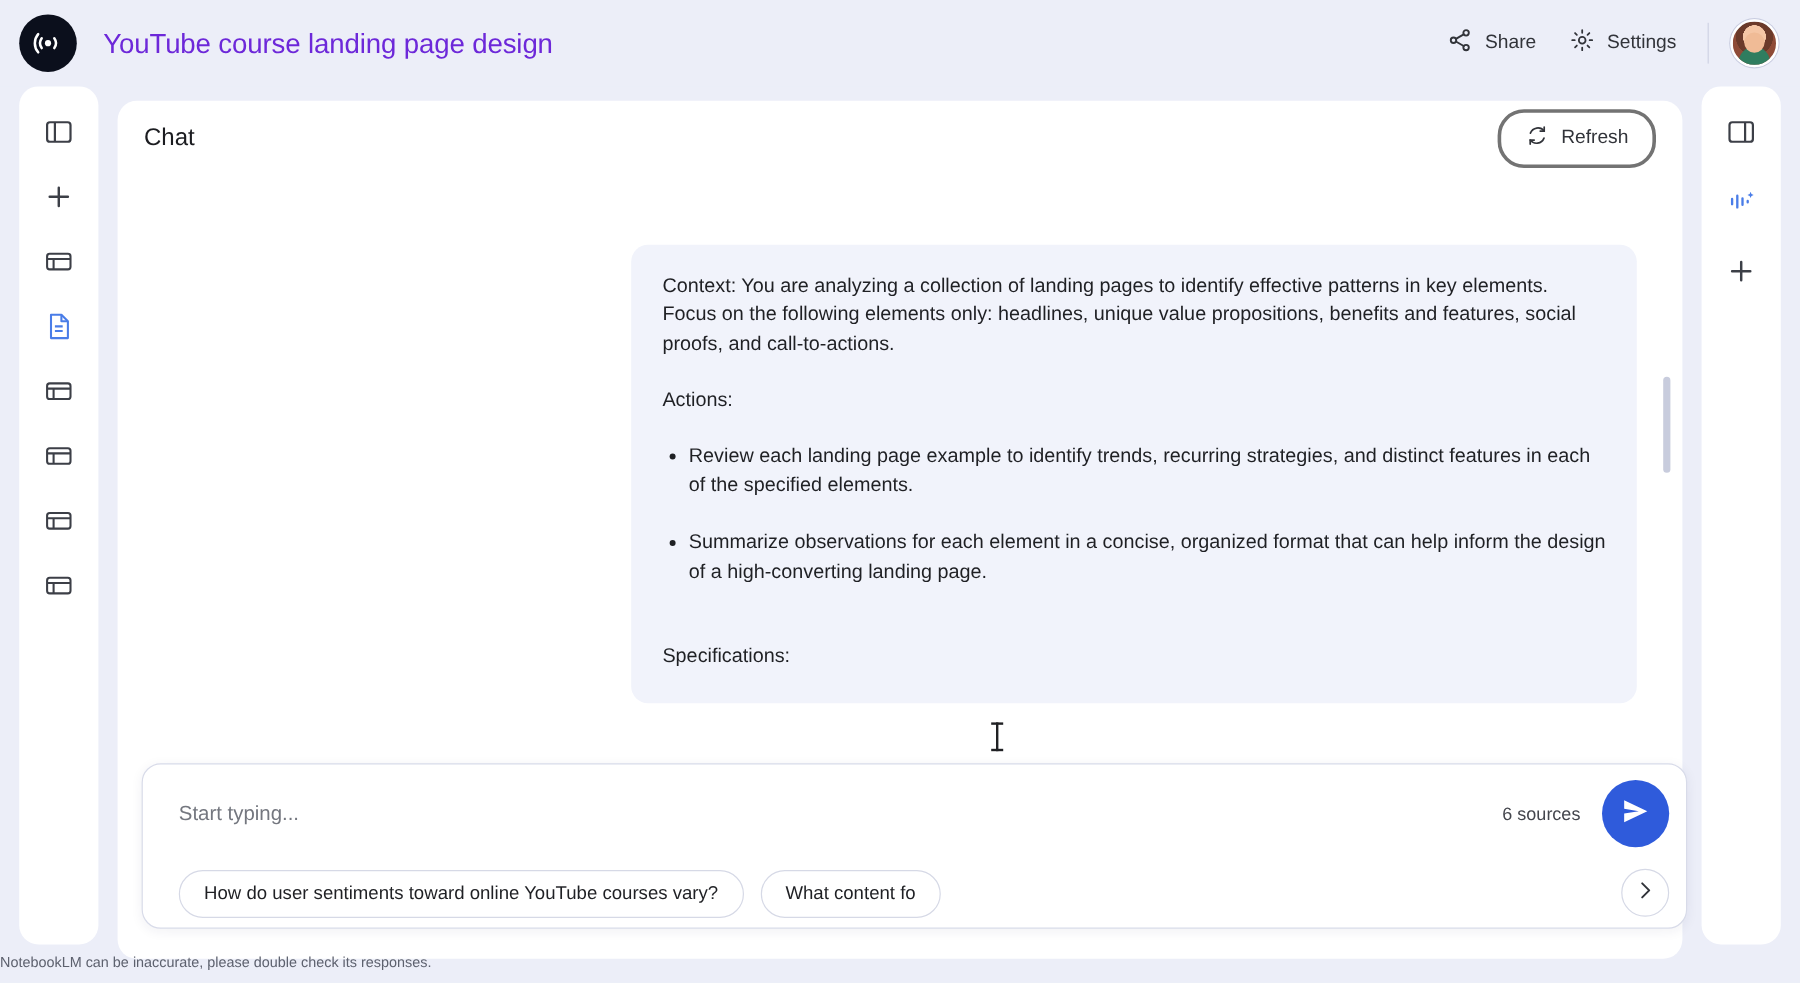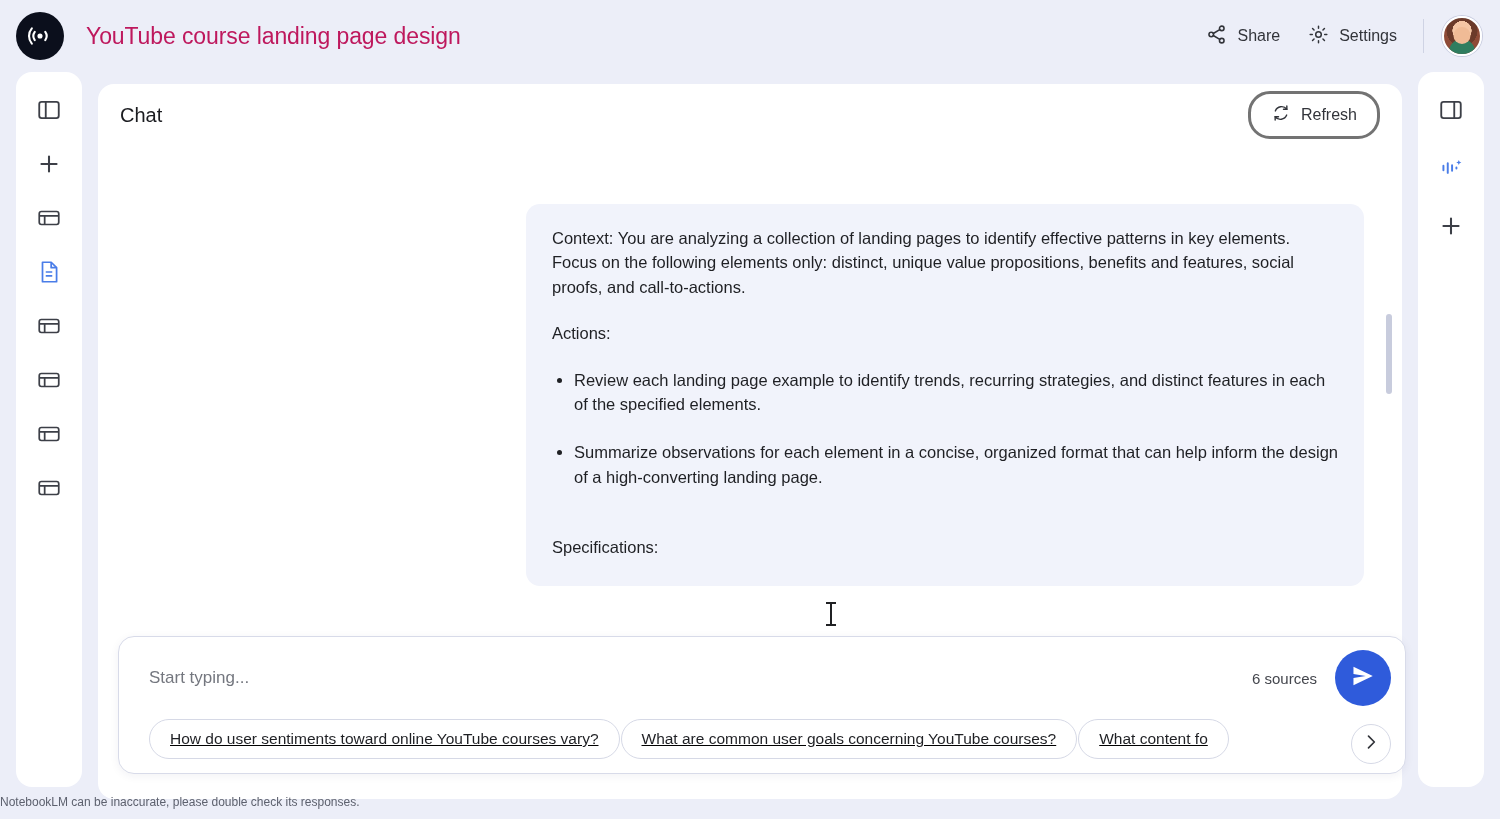--- a/index.html
+++ b/index.html
@@ -24,21 +24,21 @@
   }
   .logo {
     width: 48px; height: 48px; border-radius: 50%;
     background: #0b0f1c;
     margin-left: 16px;
     display: flex; align-items: center; justify-content: center;
   }
   .logo svg { width: 28px; height: 28px; }
   .app-title {
     margin-left: 22px;
-    font-size: 23px; color: #be185d; letter-spacing: -0.1px;
+    font-size: 23px; color: #6d28d9; letter-spacing: -0.1px;
   }
   .topbar-right {
     margin-left: auto; display: flex; align-items: center; gap: 0px;
     padding-right: 18px;
   }
   .tb-btn {
     display: flex; align-items: center; gap: 10px;
     padding: 8px 14px; border-radius: 20px;
     font-size: 16px; color: #32343a; cursor: pointer;
   }
@@ -155,24 +155,23 @@
   .composer-input::placeholder { color: #74777f; }
   .sources-count { font-size: 15px; color: #44464d; margin-right: 18px; }
   .send-btn {
     width: 56px; height: 56px; border-radius: 50%;
     background: #2f5bdb;
     display: flex; align-items: center; justify-content: center;
     cursor: pointer;
   }
   .send-btn svg { width: 26px; height: 26px; }
   .chips {
-    display: flex; align-items: flex-start; gap: 1px;
+    display: flex; align-items: center; gap: 14px;
     padding: 0 0 0 30px; position: relative; overflow: hidden;
     height: 52px;
-    text-decoration: underline;
   }
   .chip {
     border: 1px solid #d6d9e6; border-radius: 22px;
     padding: 10px 20px; font-size: 15.5px; color: #1f2024;
     white-space: nowrap; background: #fff; cursor: pointer;
   }
   .chips-next {
     position: absolute; right: 14px; top: 5px;
     width: 40px; height: 40px; border-radius: 50%;
     background: #ffffff; border: 1px solid #d6d9e6;
@@ -315,21 +314,21 @@
             <path d="M19 3.5v4h-4M5 20.5v-4h4"></path>
           </svg>
         </span>
         <span>Refresh</span>
       </div>
     </div>
 
     <div class="msg-area">
       <div class="bubble">
         <p>Context: You are analyzing a collection of landing pages to identify effective patterns in key elements.</p>
-        <p>Focus on the following elements only: distinct, unique value propositions, benefits and features, social proofs, and call-to-actions.</p>
+        <p>Focus on the following elements only: headlines, unique value propositions, benefits and features, social proofs, and call-to-actions.</p>
         <div class="gap"></div>
         <p>Actions:</p>
         <div class="gap"></div>
         <ul>
           <li>Review each landing page example to identify trends, recurring strategies, and distinct features in each of the specified elements.</li>
           <li>Summarize observations for each element in a concise, organized format that can help inform the design of a high-converting landing page.</li>
         </ul>
         <div class="gap"></div>
         <p>Specifications:</p>
       </div>
@@ -348,21 +347,20 @@
       <div class="send-btn">
         <span>
           <svg viewBox="0 0 24 24" fill="#ffffff">
             <path d="M3.2 20.5L21 12 3.2 3.5 3.2 10.2l11.3 1.8L3.2 13.8z"></path>
           </svg>
         </span>
       </div>
     </div>
     <div class="chips">
       <div class="chip">How do user sentiments toward online YouTube courses vary?</div>
-      <div class="chip">What are common user goals concerning YouTube courses?</div>
       <div class="chip">What content fo</div>
       <div class="chips-next">
         <span>
           <svg viewBox="0 0 24 24" fill="none" stroke="#32343a" stroke-width="2" stroke-linecap="round" stroke-linejoin="round">
             <path d="M9 5l7 7-7 7"></path>
           </svg>
         </span>
       </div>
     </div>
   </div>

